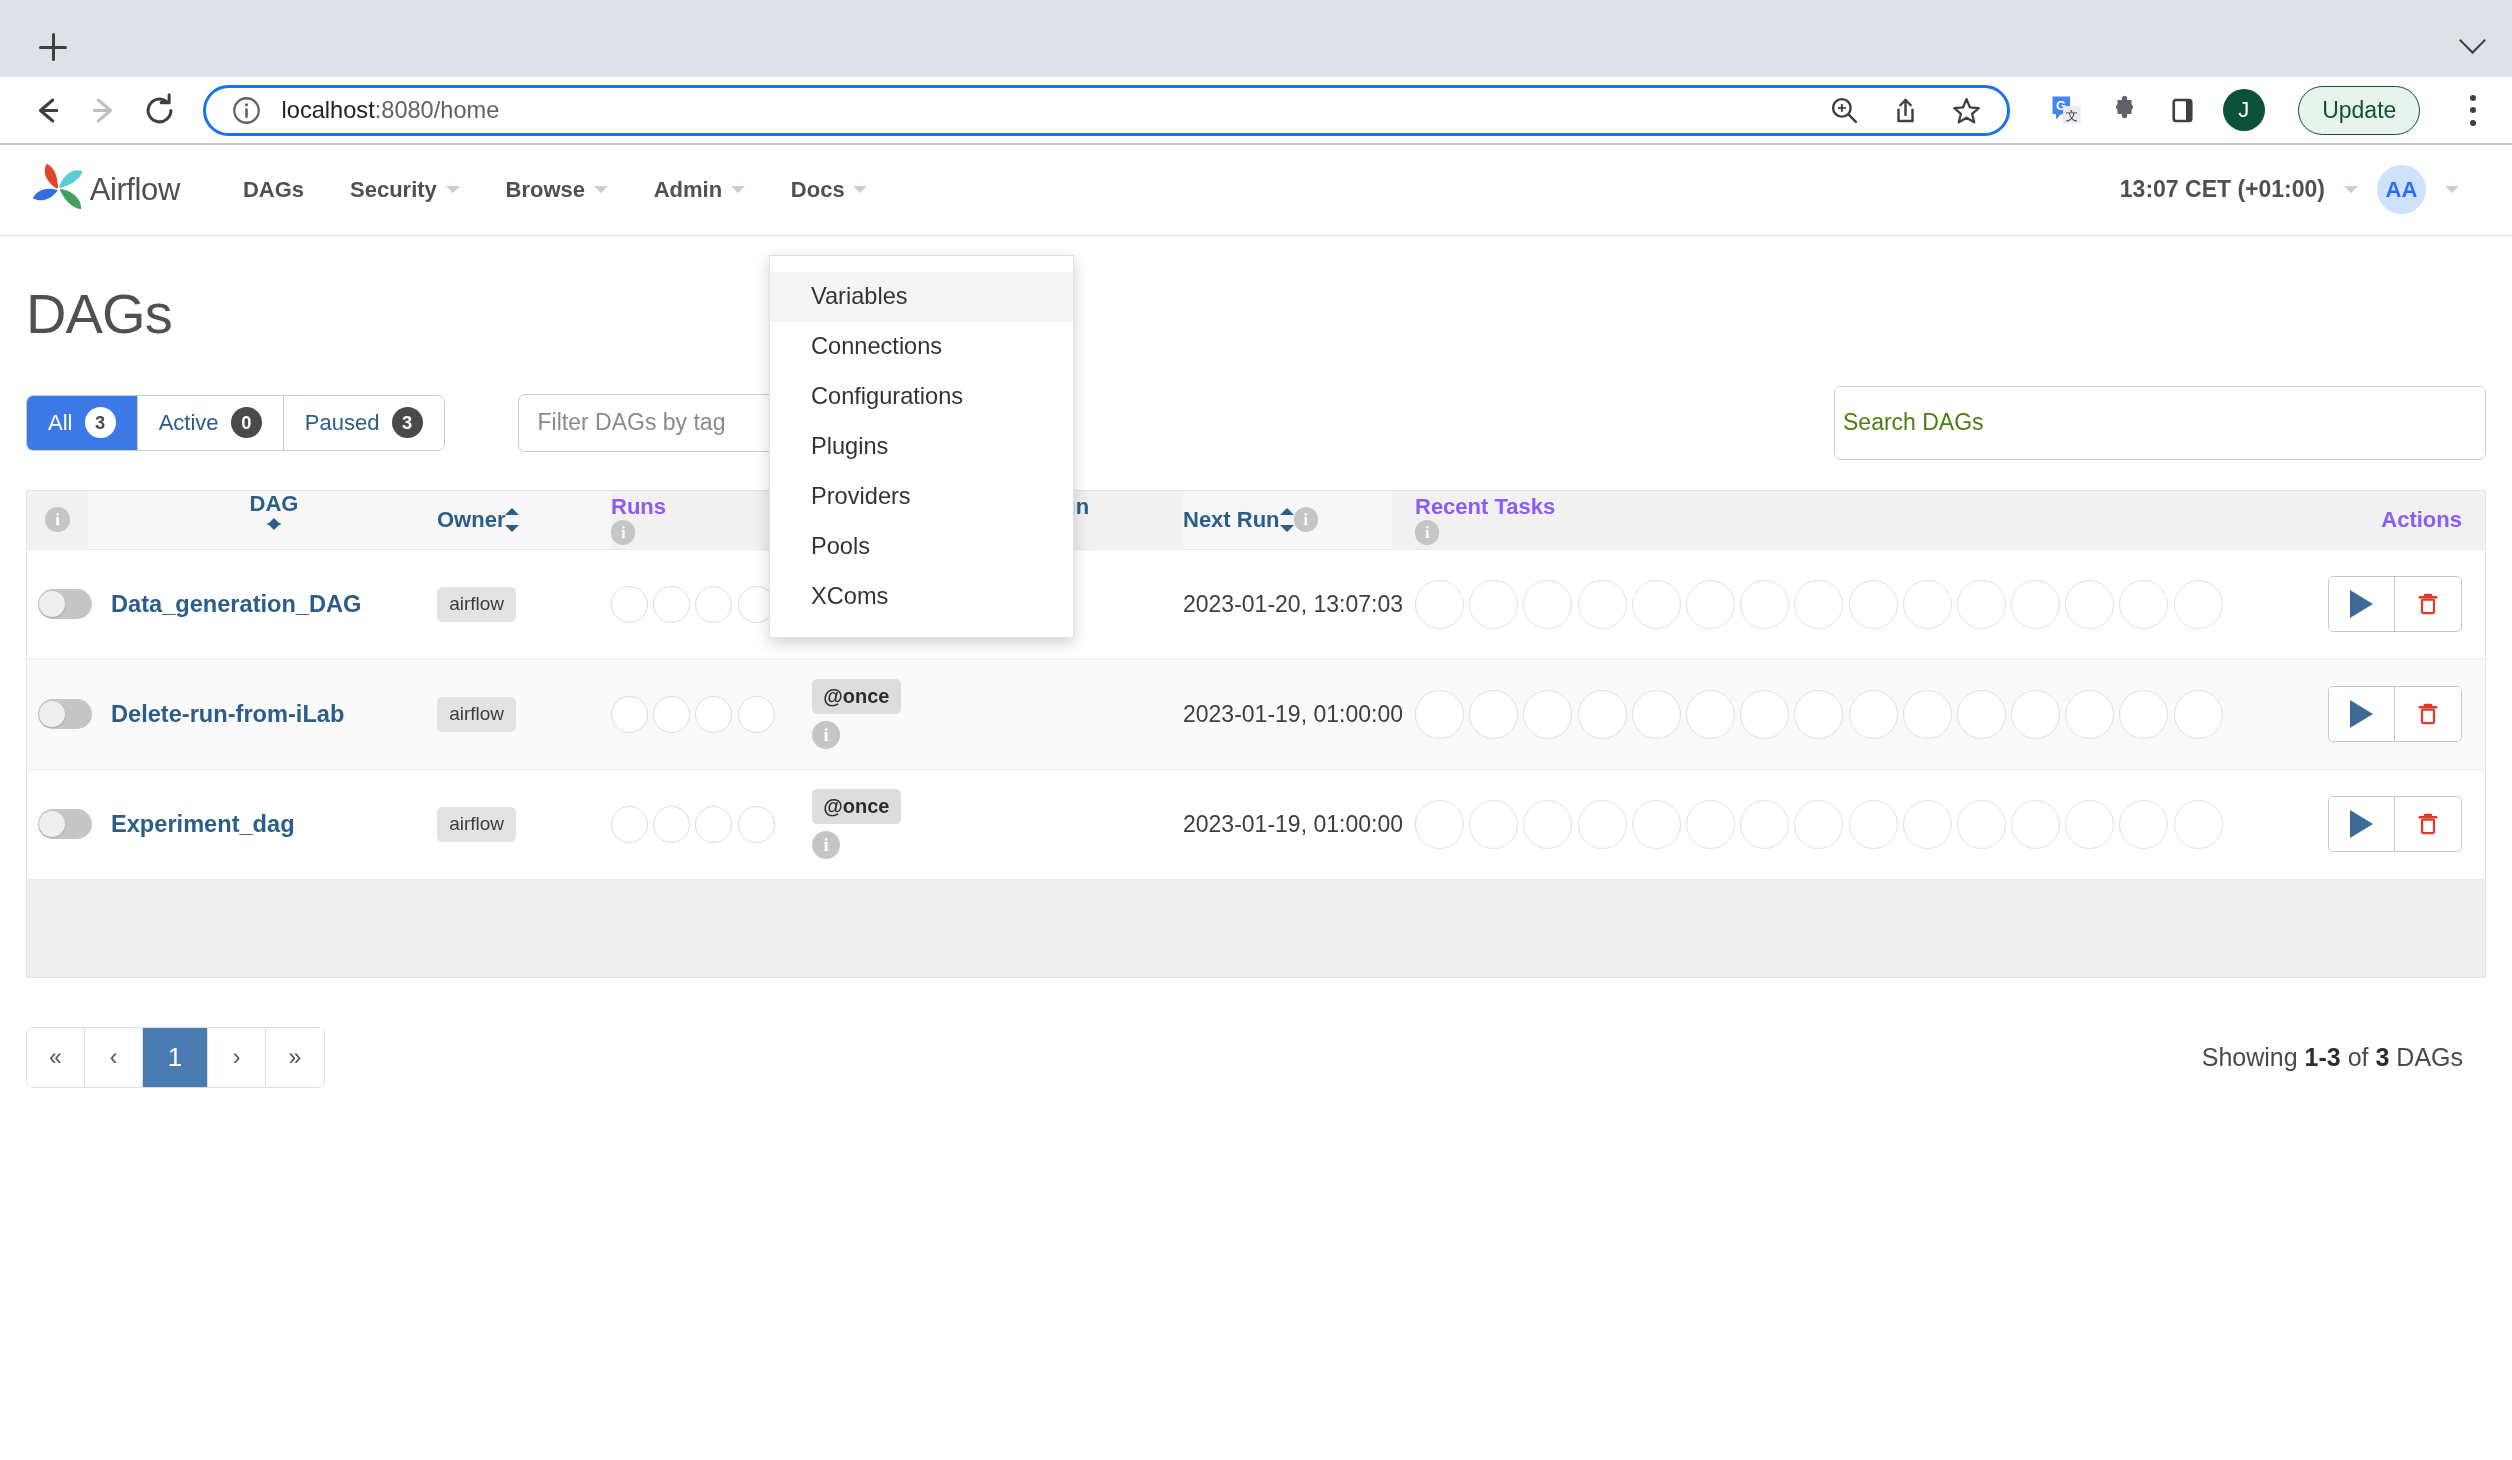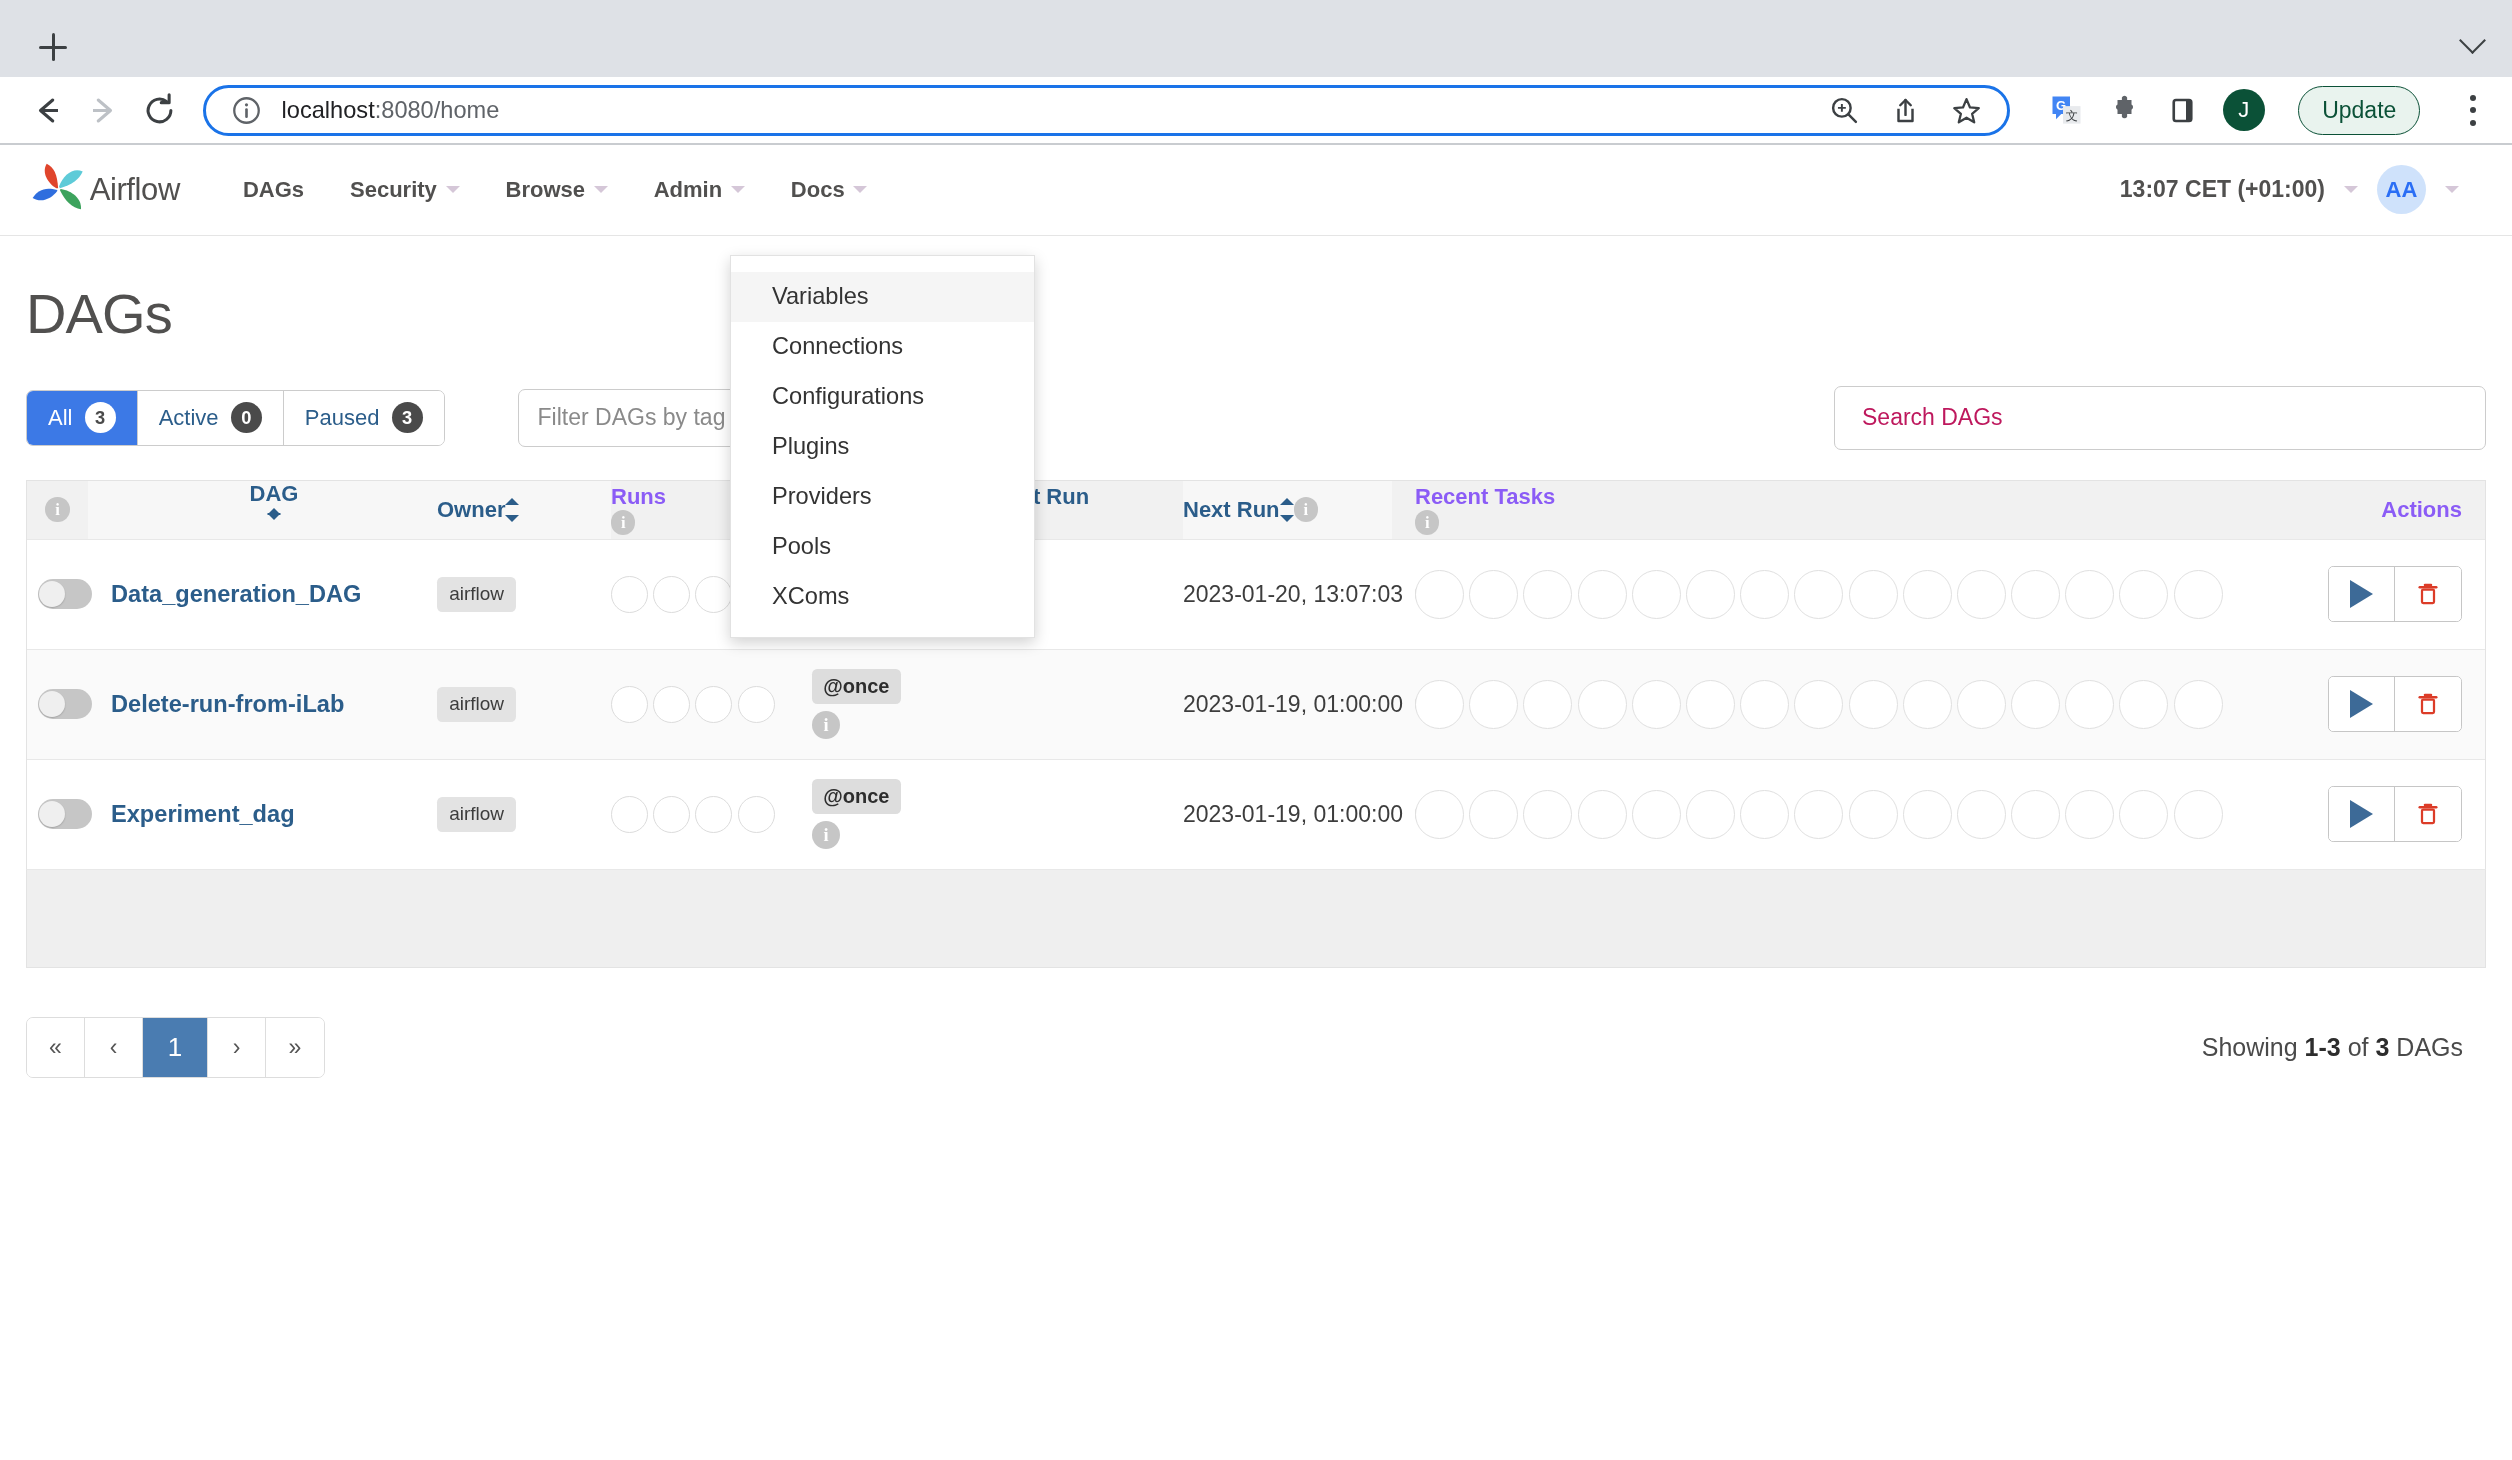--- a/index.html
+++ b/index.html
@@ -91,21 +91,21 @@
   .caret { width: 0; height: 0; border-left: 7.9px solid transparent; border-right: 7.9px solid transparent; border-top: 7.9px solid #d5c7d8; }
   .af-right { margin-left: auto; display: flex; align-items: center; gap: 19px; padding-right: 23px; }
   .af-time { font-size: 23px; font-weight: bold; color: #51504f; }
   .af-avatar {
     width: 49px; height: 49px; border-radius: 50%; background: #cfe2fb; color: #2a6ef5;
     font-size: 22px; font-weight: bold; display: flex; align-items: center; justify-content: center;
   }
 
   
   .dropdown {
-    position: absolute; left: 730px; top: 255px; width: 305px;
+    position: absolute; left: 769px; top: 255px; width: 305px;
     background: #ffffff; border: 0.9px solid #e2e2e2;
     box-shadow: 0 5.2px 14px rgba(0,0,0,.18); z-index: 60; padding: 15.7px 0 15.7px 0;
   }
   .dd-item { height: 50px; display: flex; align-items: center; padding-left: 41px; font-size: 23.6px; color: #333333; }
   .dd-item.active { background: #f5f5f5; }
 
   
   .page { padding: 0 26px; position: relative; }
   .page-title { font-size: 56px; color: #51504f; margin: 45px 0 0 0; font-weight: normal; letter-spacing: -0.9px; }
 
@@ -121,22 +121,22 @@
     min-width: 31px; height: 31px; padding: 0 7.9px; border-radius: 15.7px; background: #4a4a4a;
     color: #ffffff; font-size: 18.3px; font-weight: bold; display: flex; align-items: center; justify-content: center;
   }
   .btn-tab.active .pill { background: #ffffff; color: #4a4a4a; }
 
   .tag-input {
     margin-left: 73px; width: 462px; height: 58px; border: 0.9px solid #ccc; border-radius: 7px;
     background: #fff; display: flex; align-items: center; padding: 0 19px; font-size: 23px; color: #8a8a8a;
   }
   .search-input {
-    margin-left: auto; width: 652px; height: 64px; border: 0.9px solid #ccc; border-radius: 7px;
-    background: #fff; display: flex; align-items: center; padding: 0 27px; font-size: 23px; color: #be185d;
+    margin-left: auto; width: 652px; height: 74px; border: 0.9px solid #ccc; border-radius: 7px;
+    background: #fff; display: flex; align-items: center; padding: 0 8px; font-size: 23px; color: #4d7c0f;
   }
 
   
   .dag-table { margin-top: 30px; border: 0.9px solid #e3e3e3; border-bottom: none; }
   .thead { display: flex; align-items: center; height: 58px; background: #f1f1f1; }
   .th { font-size: 22px; font-weight: bold; color: #2b5d8a; display: flex; align-items: center; gap: 8.7px; }
   .th.dark { color: #8b5cf6; }
   .c-info   { width: 61px; display: flex; justify-content: center; }
   .c-dag    { width: 349px; padding-left: 23px; flex-direction: column; }
   .c-owner  { width: 174px; }

